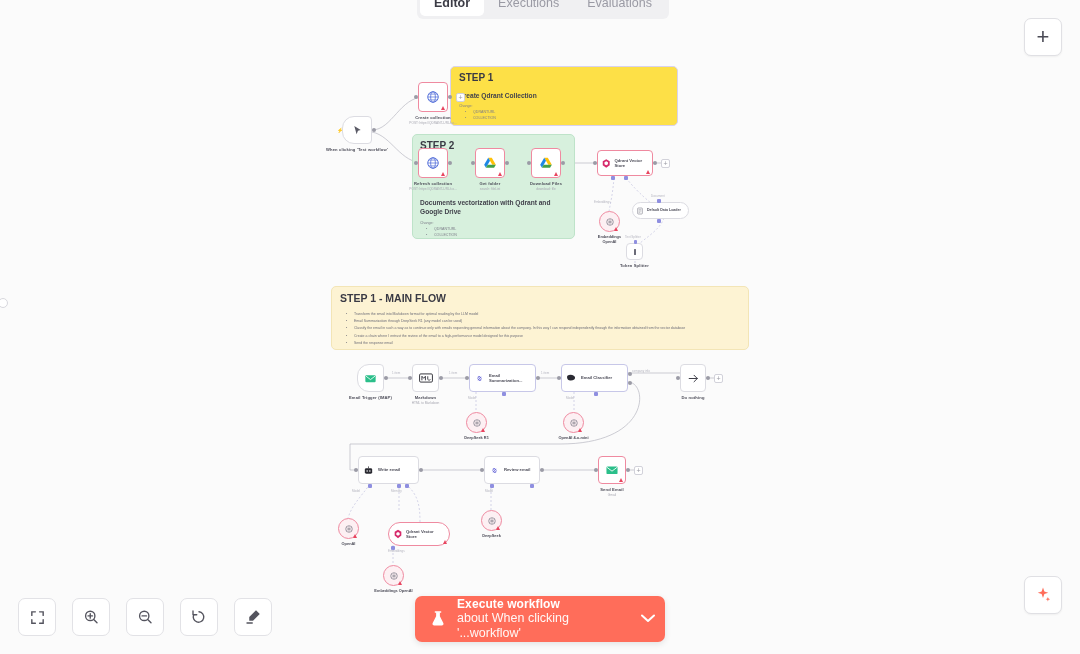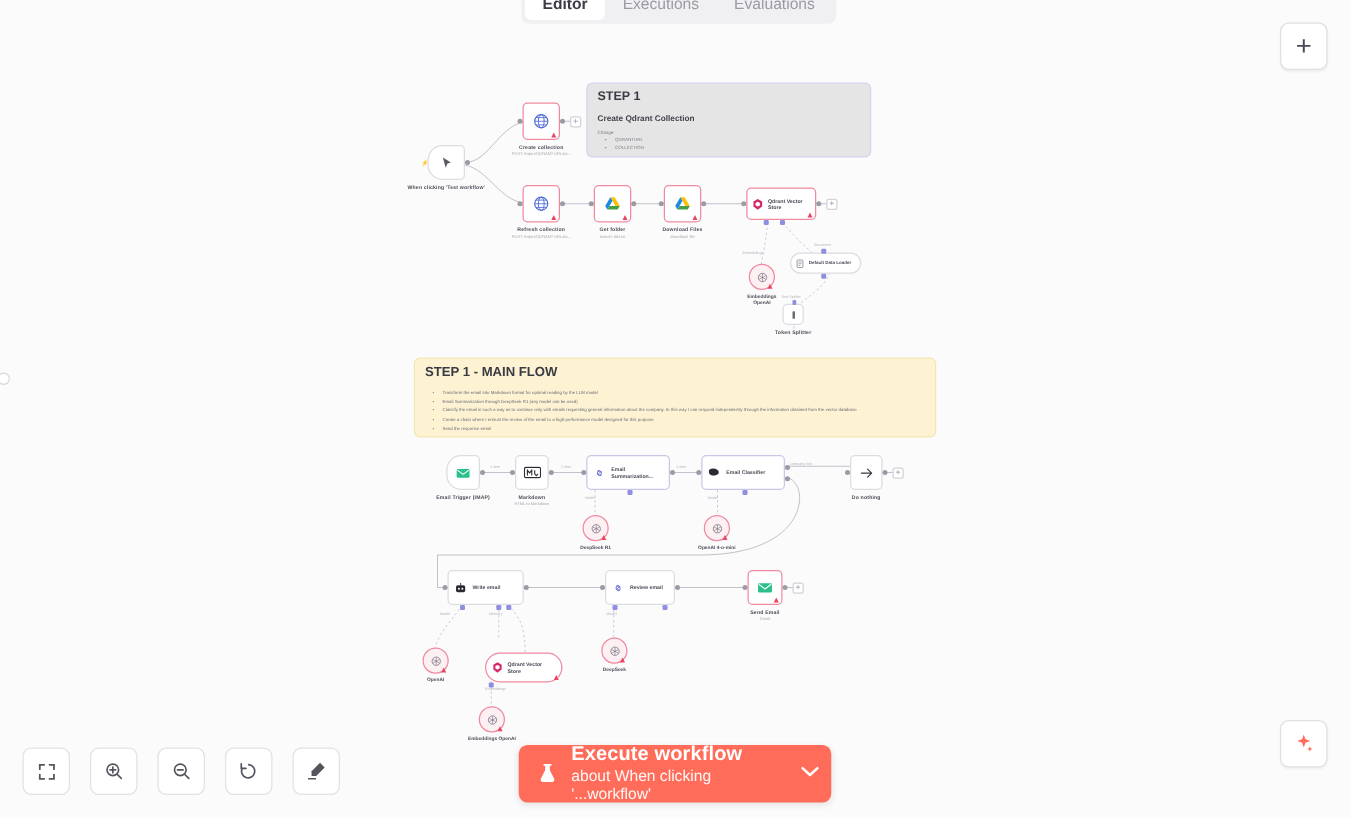--- a/index.html
+++ b/index.html
@@ -52,36 +52,36 @@
   
   #execute-workflow-button {
     position: absolute; left: 415px; bottom: 12px;
     width: 250px; height: 46px;
     background: #ff6d5a; border-radius: 7px;
     display: flex; align-items: center; padding: 0 10px 0 14px;
     color: #fff; box-shadow: 0 2px 6px rgba(0,0,0,.10);
   }
   #execute-workflow-button .flask { width: 18px; margin-right: 10px; display:flex; }
   .exec-labels { flex: 1; line-height: 1.18; }
-  .exec-title { font-size: 16px; font-weight: 600; letter-spacing:.1px;}
+  .exec-title { font-size: 12px; font-weight: 600; letter-spacing:.1px;}
   .exec-sub { font-size: 12.5px; opacity: .95; }
   .exec-chevron { padding-left: 6px; font-size: 11px; }
 
   
   .sticky { position: absolute; border-radius: 5px; }
   .sticky-title { font-weight: 700; color: #3a3a44; }
   .sticky-sub   { font-weight: 700; color: #42424c; }
   .sticky-small { color: #7c7c88; }
   .sticky ul { margin: 0; padding-left: 9px; list-style: none; }
   .sticky li { position: relative; padding-left: 5px; }
   .sticky li:before { content:"•"; position:absolute; left:-3px; }
 
   #sticky-step1 {
-    left: 469px; top: 66px; width: 228px; height: 60px;
-    background: #e5e5e5; border: 1px solid #d8d2ee; padding: 5px 8px;
+    left: 450px; top: 66px; width: 228px; height: 60px;
+    background: #fde047; border: 1px solid #d8d2ee; padding: 5px 8px;
   }
   #sticky-step1 .sticky-title { font-size: 10px; }
   #sticky-step1 .sticky-sub { font-size: 6.6px; margin-top: 9px; }
   #sticky-step1 .sticky-small { font-size: 3.6px; margin-top: 5px; }
   #sticky-step1 ul { font-size: 3.6px; margin-top: 2px; line-height:1.55; color:#7c7c88; }
 
   #sticky-step2 {
     left: 412px; top: 134px; width: 163px; height: 105px;
     background: #d7f0dd; border: 1px solid #bee3c9; padding: 5px 7px;
   }
@@ -222,20 +222,29 @@
   <div class="sticky" id="sticky-step1">
     <div class="sticky-title">STEP 1</div>
     <div class="sticky-sub">Create Qdrant Collection</div>
     <div class="sticky-small">Change:</div>
     <ul>
       <li>QDRANTURL</li>
       <li>COLLECTION</li>
     </ul>
   </div>
 
+  <div class="sticky" id="sticky-step2">
+    <div class="sticky-title">STEP 2</div>
+    <div class="sticky-sub">Documents vectorization with Qdrant and Google Drive</div>
+    <div class="sticky-small">Change:</div>
+    <ul>
+      <li>QDRANTURL</li>
+      <li>COLLECTION</li>
+    </ul>
+  </div>
 
   <div class="sticky" id="sticky-step3">
     <div class="sticky-title">STEP 1 - MAIN FLOW</div>
     <ul>
       <li>Transform the email into Markdown format for optimal reading by the LLM model</li>
       <li>Email Summarization through DeepSeek R1 (any model can be used)</li>
       <li>Classify the email in such a way as to continue only with emails requesting general information about the company. In this way I can respond independently through the information obtained from the vector database</li>
       <li>Create a chain where I entrust the review of the email to a high-performance model designed for this purpose</li>
       <li>Send the response email</li>
     </ul>

